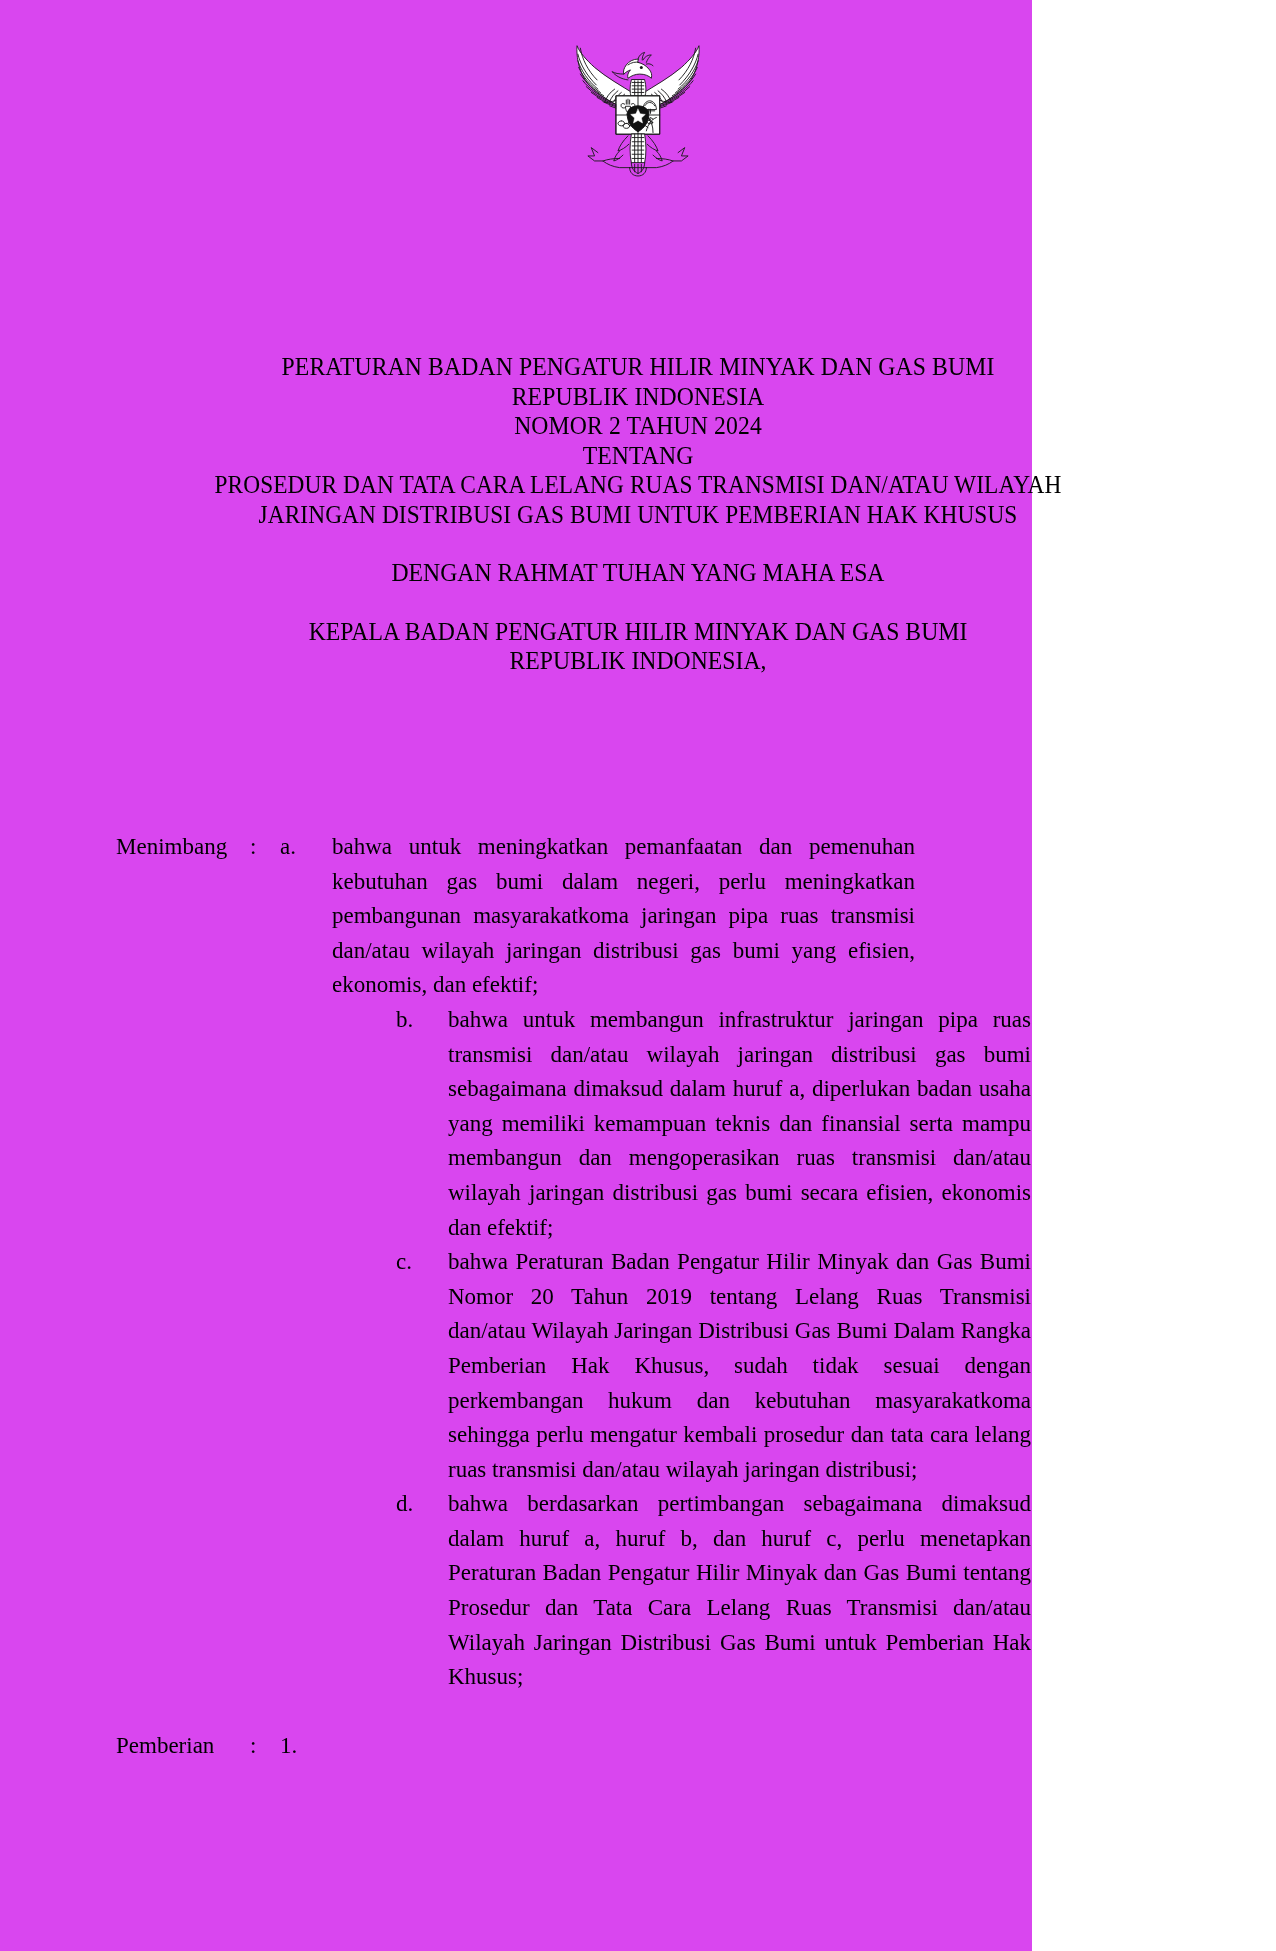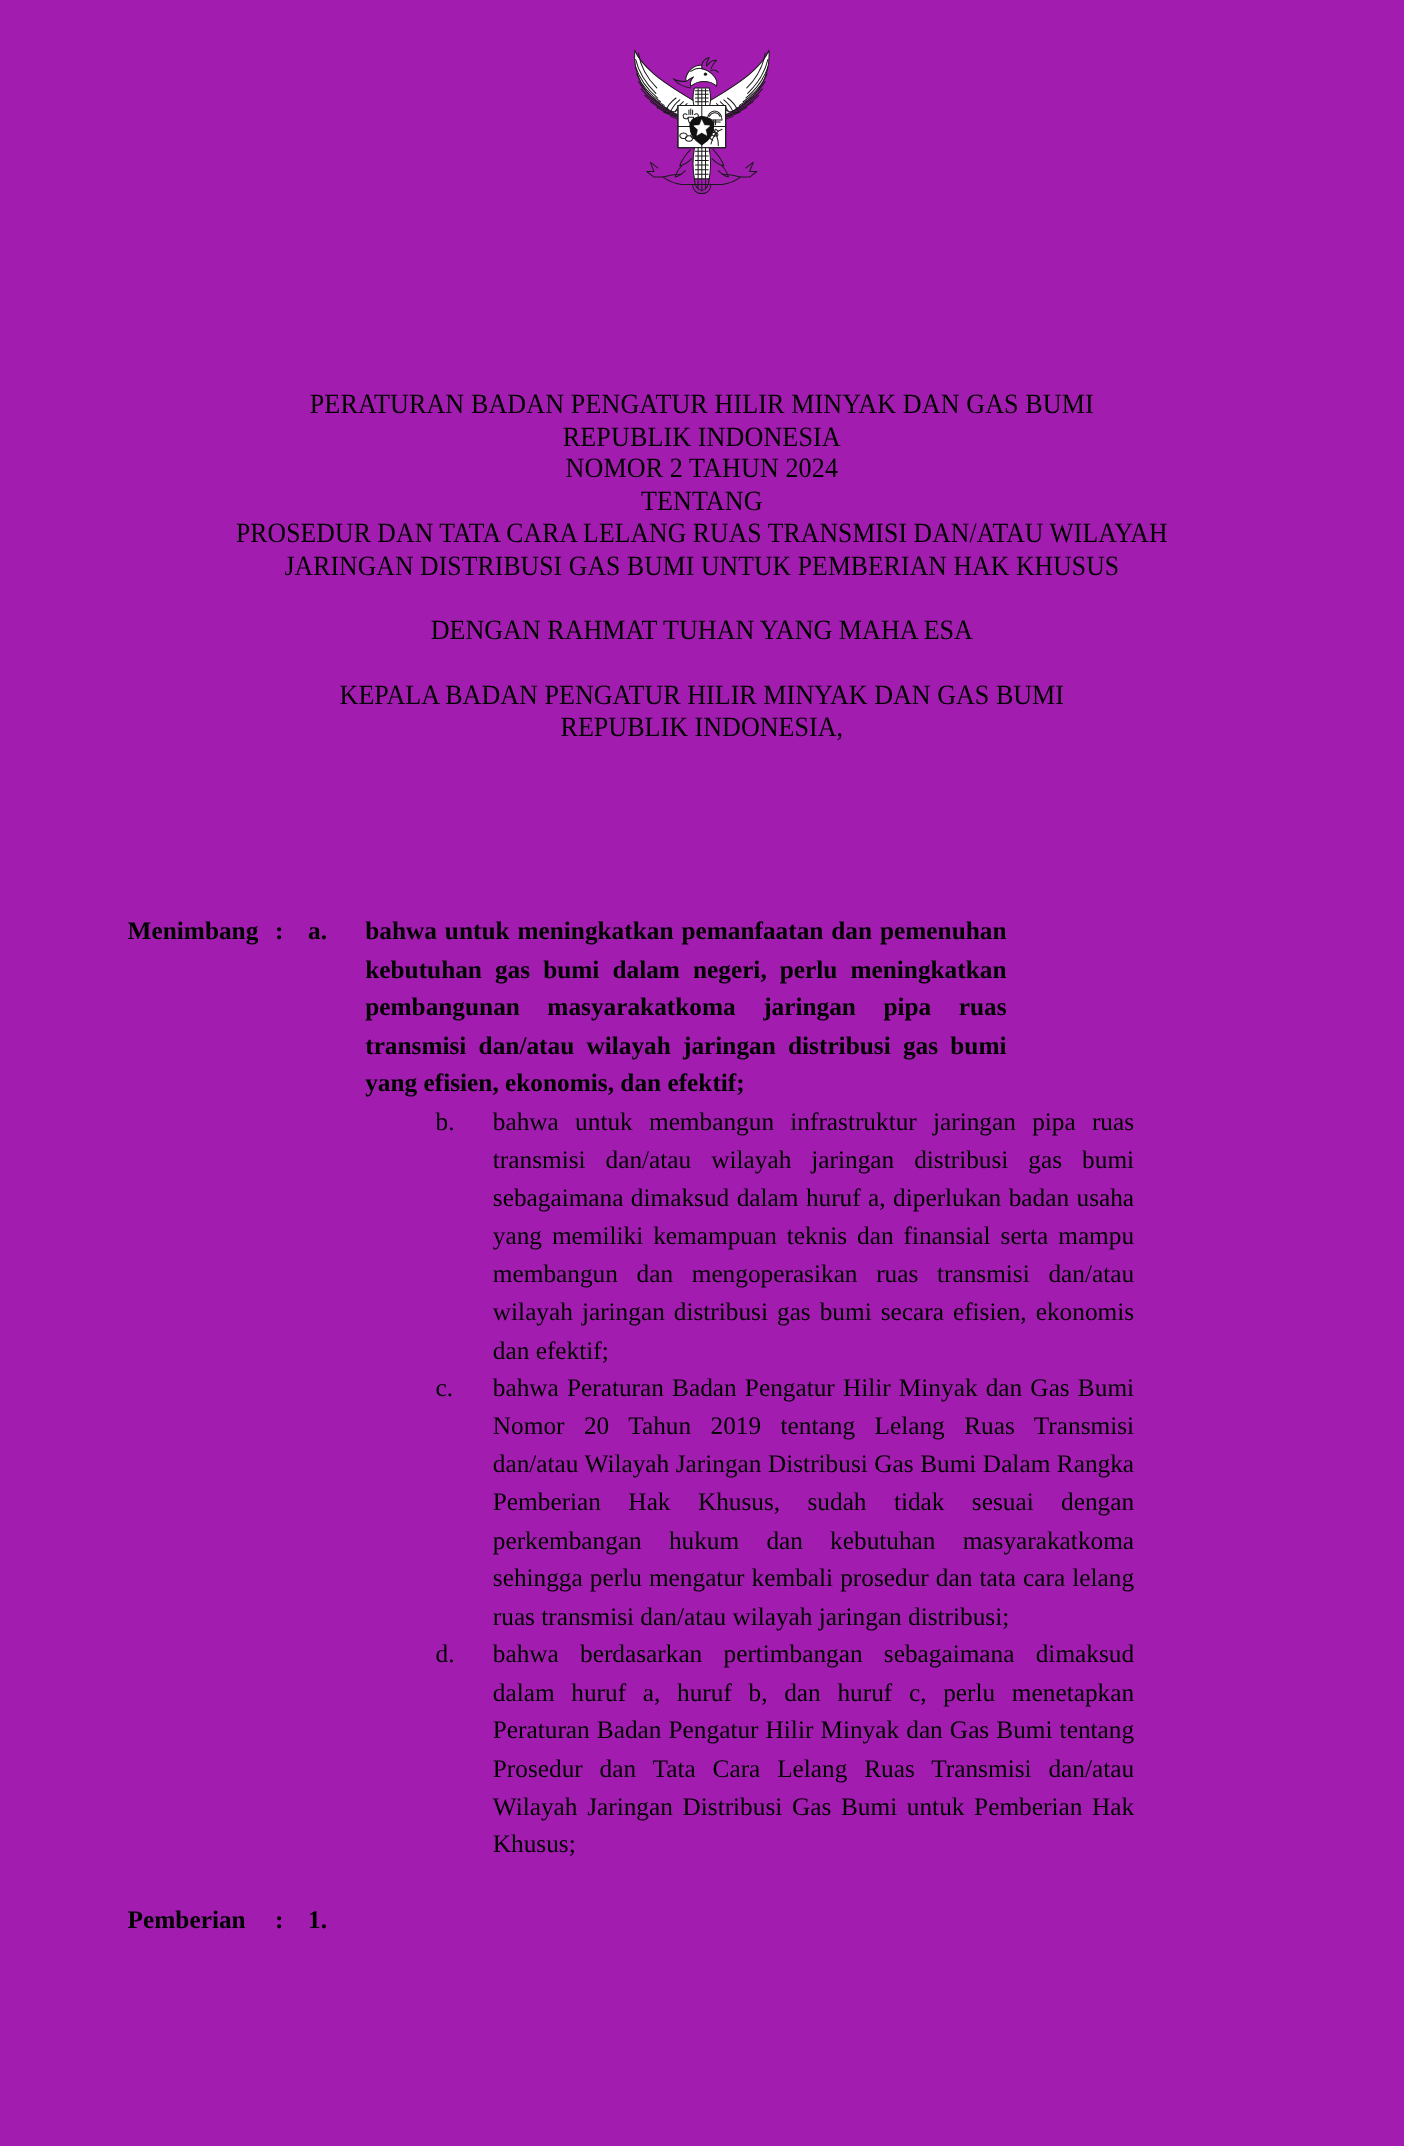--- a/index.html
+++ b/index.html
@@ -12,23 +12,23 @@
     height: 1951px;
     position: relative;
     font-family: "Liberation Serif", "DejaVu Serif", serif;
     color: #000000;
     overflow: hidden;
   }
 
   .page {
     position: absolute;
     inset: 0;
-    width: 1276px;
+    width: 1032px;
     height: 1951px;
-    background: #a21caf;
+    background: #d946ef;
   }
 
   
   .emblem-wrap {
     position: absolute;
     top: 34px;
     left: 0;
     width: 1276px;
     display: flex;
     justify-content: center;
@@ -82,21 +82,20 @@
 
   .section {
     display: block;
     width: 1276px;
   }
 
   .section-row {
     display: flex;
     align-items: flex-start;
     width: 1276px;
-    font-weight: bold;
   }
 
   .lbl-col {
     width: 134px;
     flex: 0 0 134px;
     margin-left: 116px;
     font-size: 23px;
     line-height: 34.6px;
     white-space: nowrap;
   }

